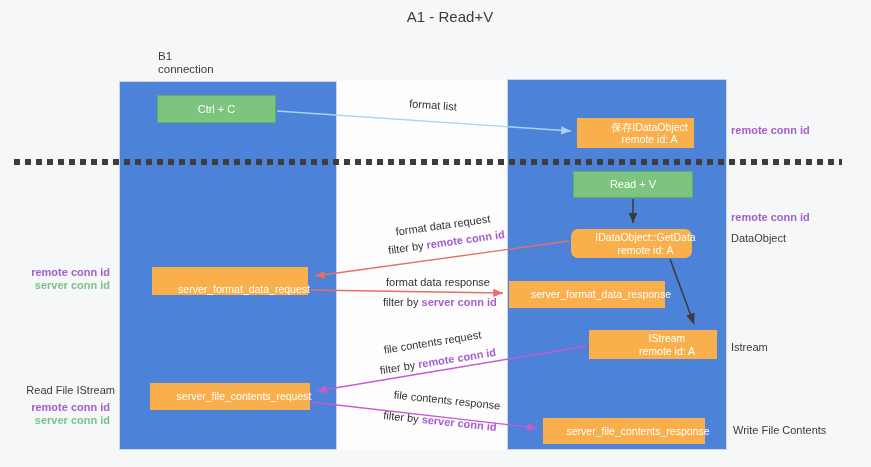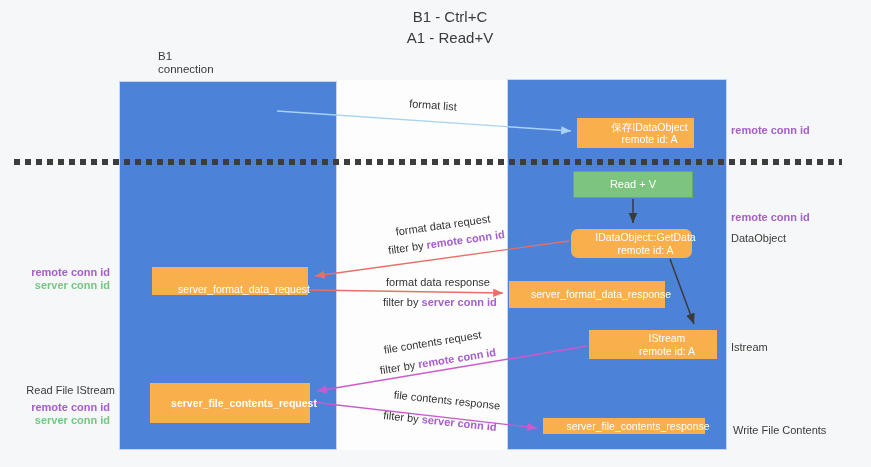--- a/index.html
+++ b/index.html
@@ -22,38 +22,37 @@
     color:#fff; text-align:center; box-sizing:border-box; font-size:10.5px; line-height:12.5px; }
   .node.orange { background:var(--box-orange);padding-left:28px; }
   .node.green  { background:var(--box-green); border:1px solid rgba(70,140,70,.45); font-size:11px; }
   .n-ctrl-c    { left:157px; top:95px;  width:119px; height:28px; }
   .n-save      { left:577px; top:118px; width:117px; height:30px; }
   .n-ctrl-v    { left:573px; top:171px; width:120px; height:27px; }
   .n-getdata   { left:571px; top:229px; width:121px; height:29px;border-radius:7px; }
   .n-fmt-req   { left:152px; top:267px; width:156px; height:28px;justify-content:flex-end; }
   .n-fmt-resp  { left:509px; top:281px; width:156px; height:27px;text-align:right; }
   .n-istream   { left:589px; top:330px; width:128px; height:29px; }
-  .n-file-req  { left:150px; top:383px; width:160px; height:40px;font-weight:bold; }
-  .n-file-resp { left:543px; top:418px; width:162px; height:16px; }
+  .n-file-req  { left:150px; top:383px; width:160px; height:27px; }
+  .n-file-resp { left:543px; top:418px; width:162px; height:26px; }
   .slabel { position:absolute; font-size:11px; line-height:13px; color:#3b3b3b; white-space:nowrap; }
   .slabel.right-align { text-align:right; }
   .bp { color:var(--text-purple); font-weight:bold; }
   .bg { color:var(--text-green); font-weight:bold; }
   .elabel { position:absolute; font-size:11px; line-height:13px; color:#333; white-space:nowrap; text-align:center; }
   svg.arrows { position:absolute; left:0; top:0; pointer-events:none; }
 </style>
 </head>
 <body>
 
 <div class="canvas">
 
   <div class="gap-band"></div>
 
   <div class="title-block">
-    <div>B1 - Ctrl+C</div>
     <div>A1 - Read+V</div>
   </div>
 
   <div class="lane-hdr b1">
     <div>B1</div>
     <div>connection</div>
   </div>
 
   <div class="lane b1"></div>
   <div class="lane a1"></div>
@@ -77,20 +76,23 @@
     </defs>
     <line x1="277" y1="111" x2="571" y2="131" style="stroke:var(--arrow-blue);stroke-width:1.4" marker-end="url(#mBlue)"></line>
     <line x1="633" y1="199" x2="633" y2="223" style="stroke:var(--arrow-black);stroke-width:1.5" marker-end="url(#mBlack)"></line>
     <line x1="670" y1="259" x2="694" y2="324" style="stroke:var(--arrow-black);stroke-width:1.5" marker-end="url(#mBlack)"></line>
     <line x1="569" y1="241" x2="315" y2="276" style="stroke:var(--arrow-salmon);stroke-width:1.4" marker-end="url(#mSalmon)"></line>
     <line x1="309" y1="290" x2="503" y2="293" style="stroke:var(--arrow-salmon);stroke-width:1.4" marker-end="url(#mSalmon)"></line>
     <line x1="587" y1="346" x2="317" y2="391" style="stroke:var(--arrow-magenta);stroke-width:1.4" marker-end="url(#mMagenta)"></line>
     <line x1="311" y1="402" x2="537" y2="428" style="stroke:var(--arrow-magenta);stroke-width:1.4" marker-end="url(#mMagenta)"></line>
   </svg>
 
+  <div class="node green n-ctrl-c">
+    <span>Ctrl + C</span>
+  </div>
   <div class="node orange n-save">
     <span>保存IDataObject</span>
     <span>remote id: A</span>
   </div>
   <div class="node green n-ctrl-v">
     <span>Read + V</span>
   </div>
   <div class="node orange n-getdata">
     <span>IDataObject::GetData</span>
     <span>remote id: A</span>

